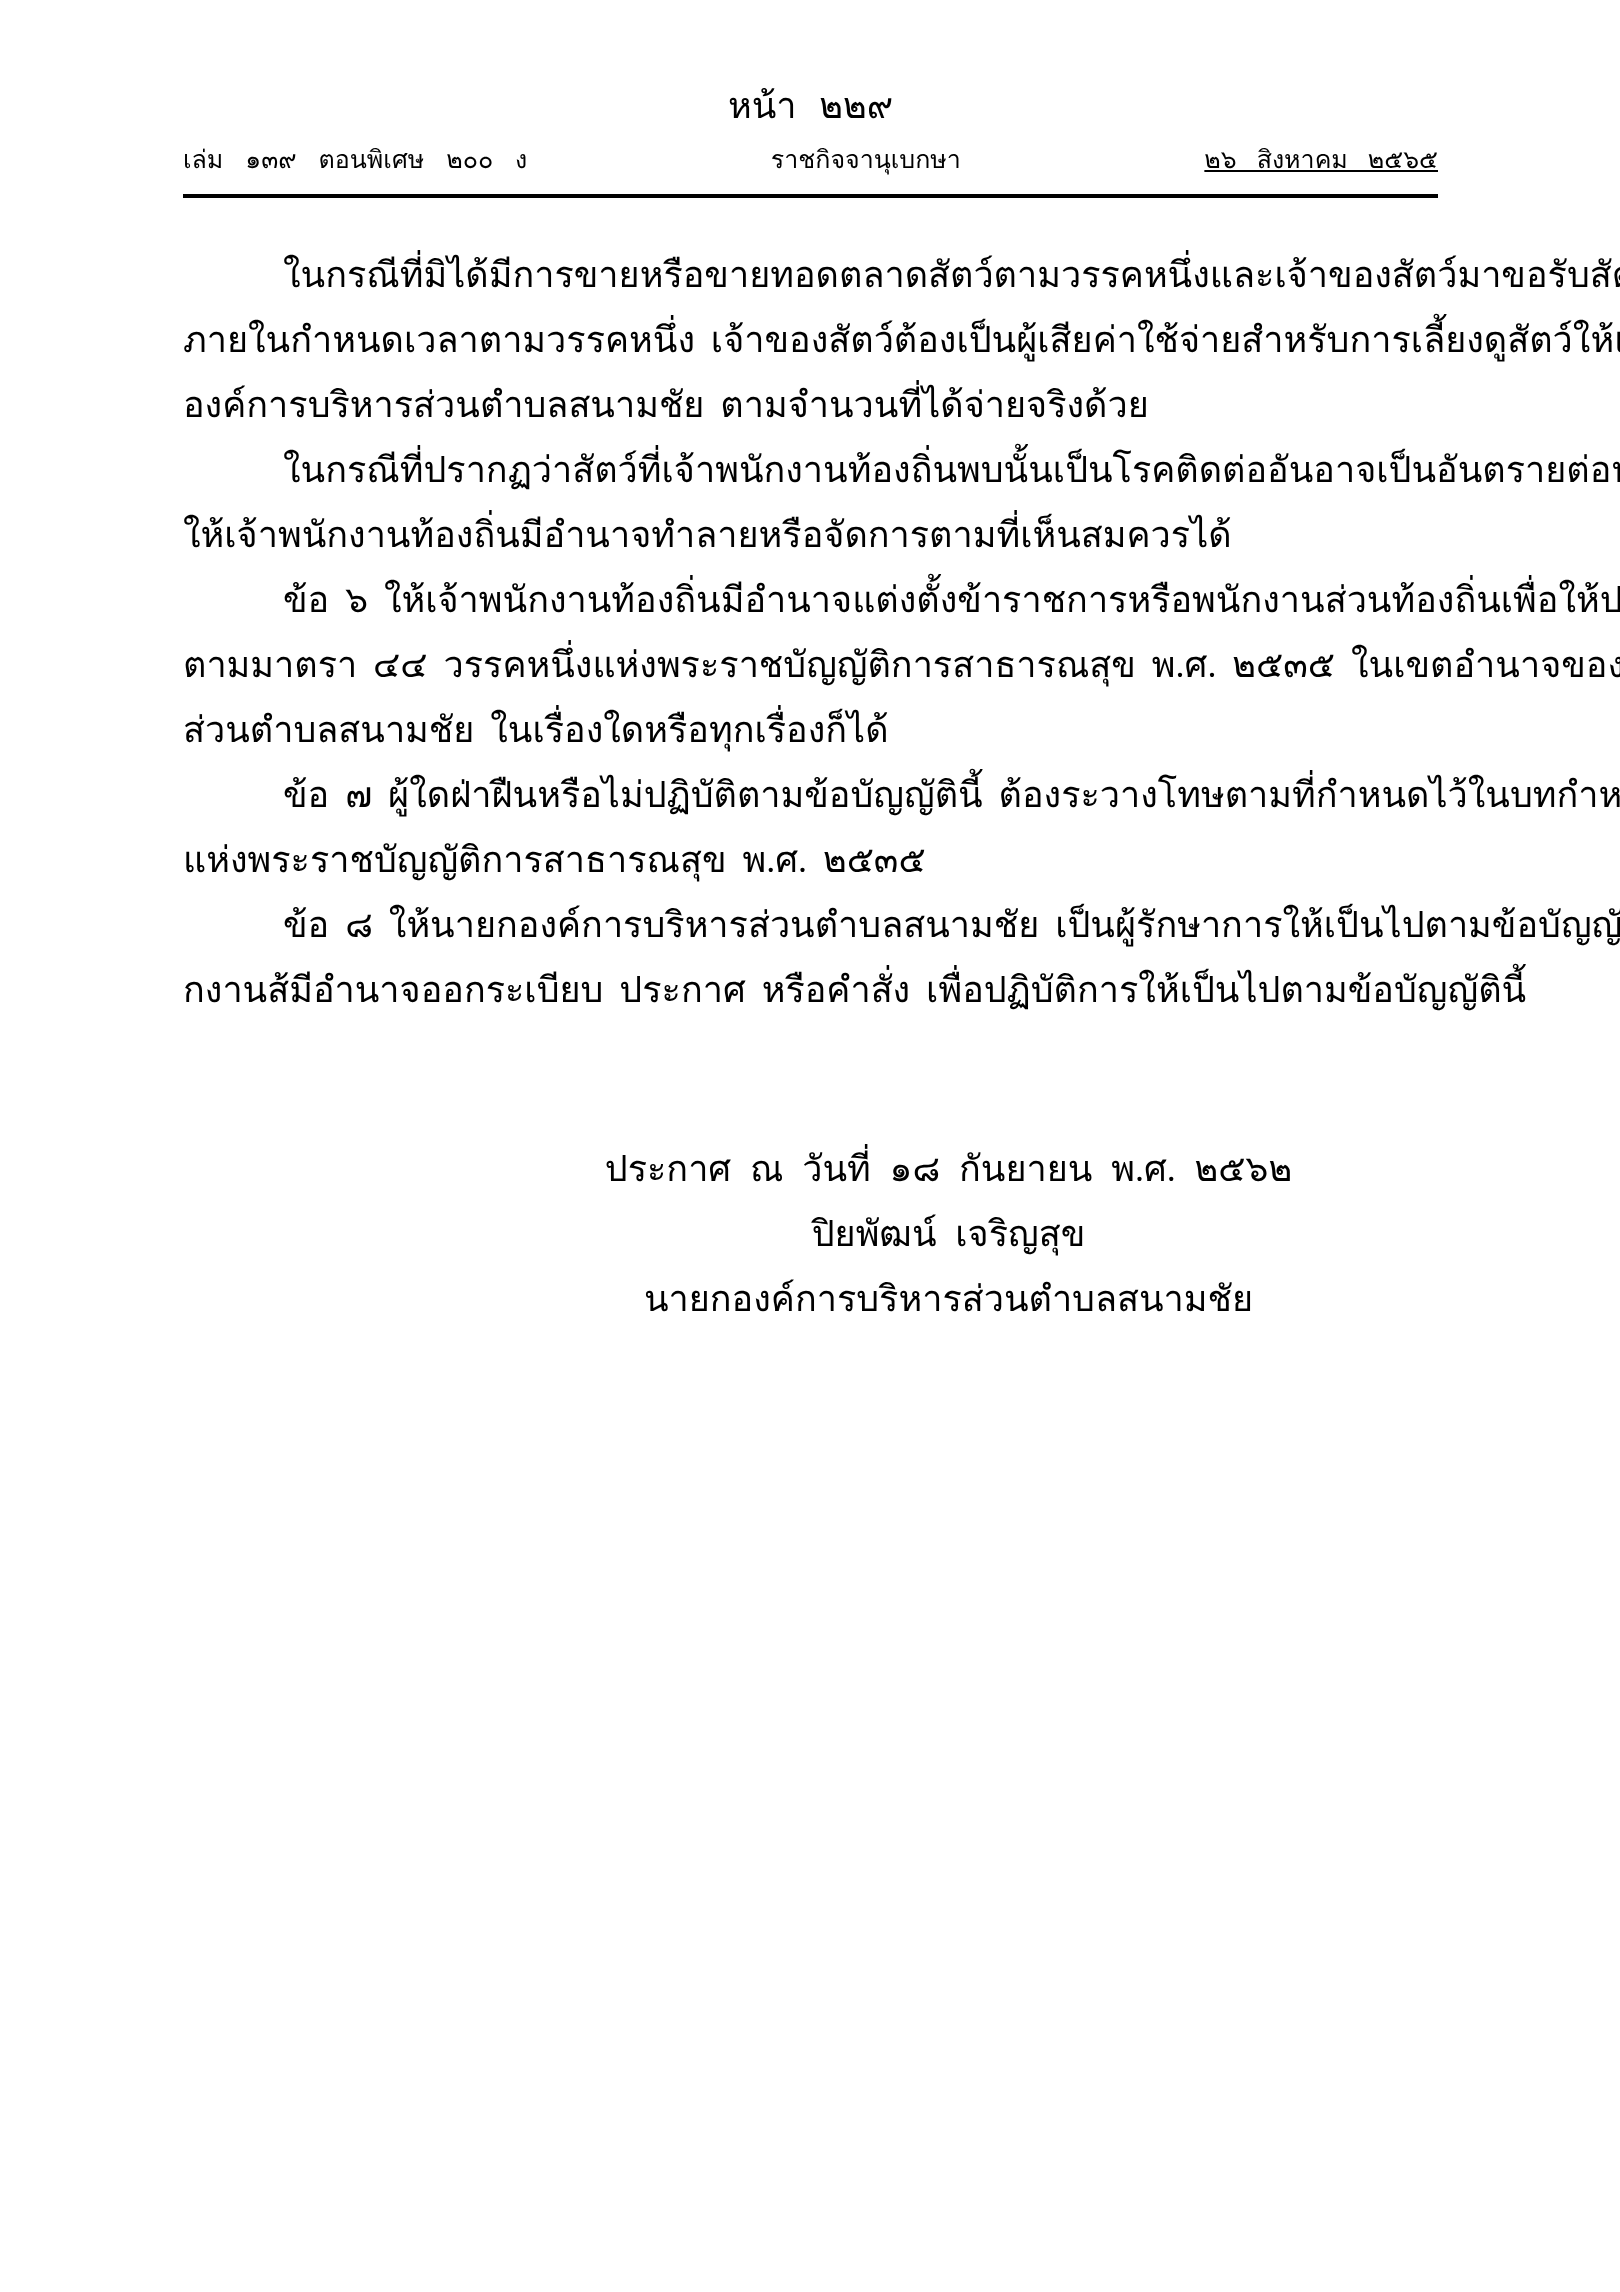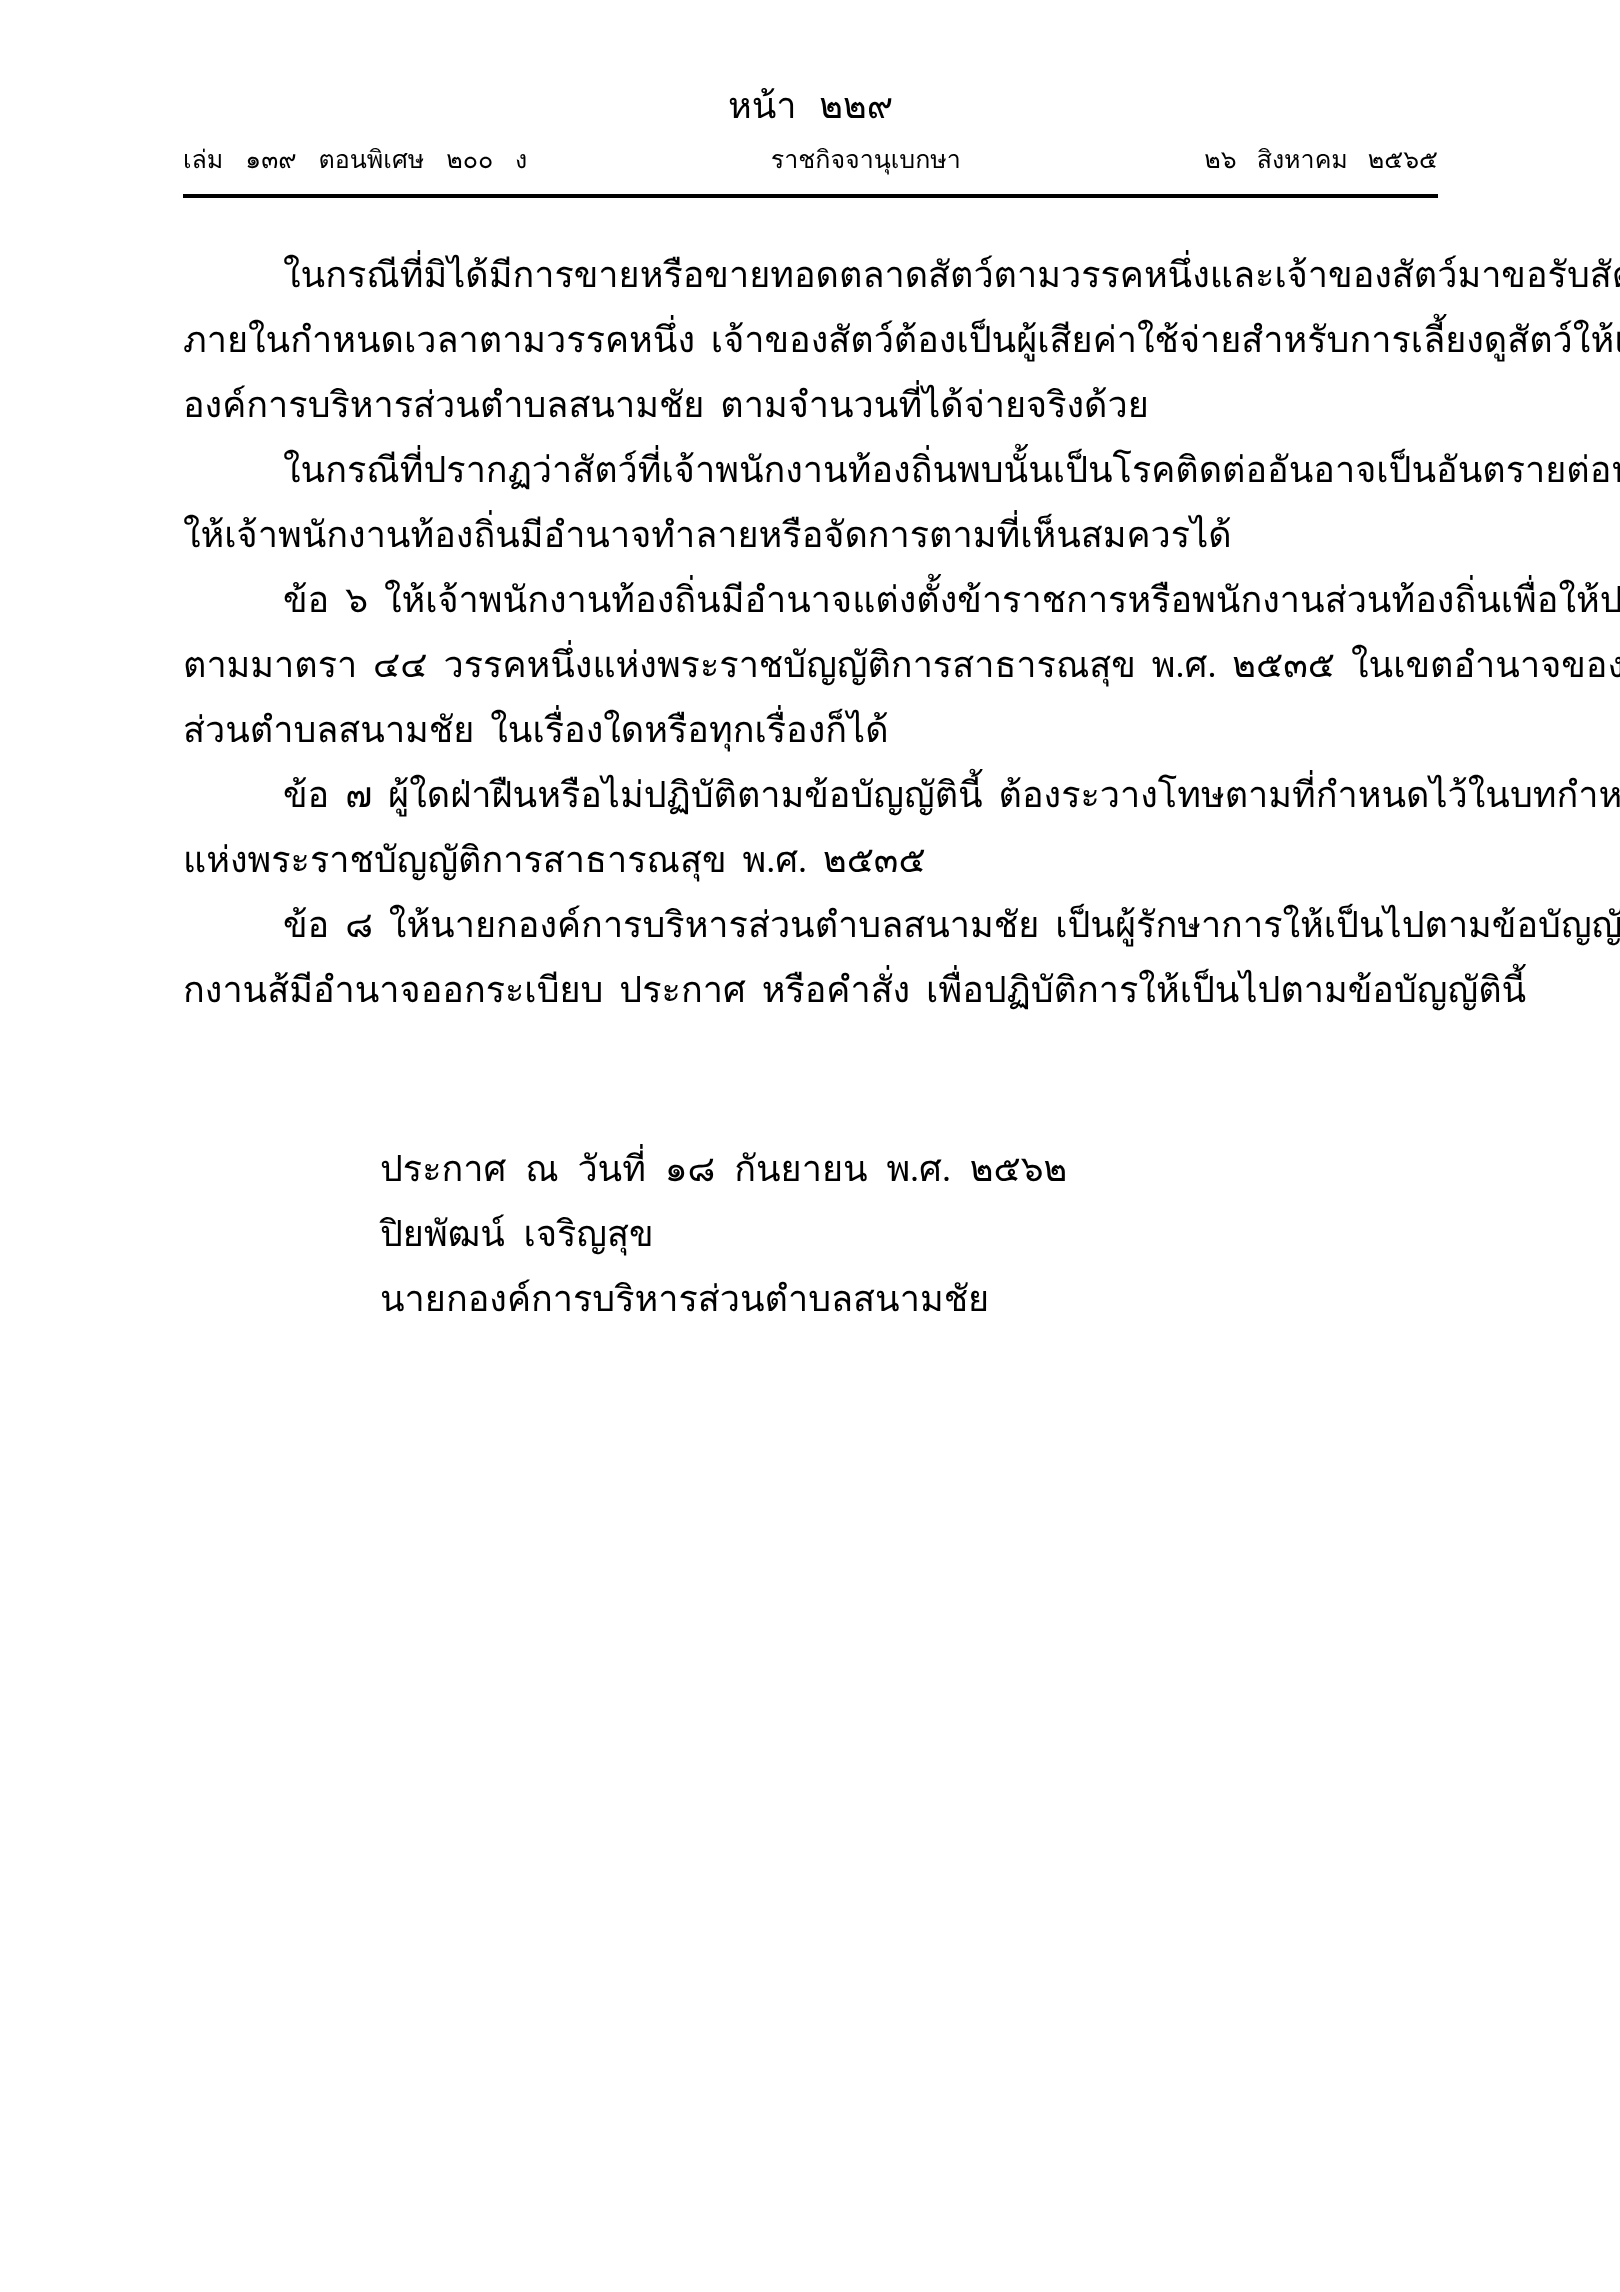--- a/index.html
+++ b/index.html
@@ -34,21 +34,21 @@
   .hdr-row {
     display: flex;
     justify-content: space-between;
     align-items: baseline;
     font-size: 25px;
     line-height: 49px;
     margin-top: 5.9px;
   }
   .hdr-volume { word-spacing: 15.7px; }
   .hdr-gazette { word-spacing: 5.9px; }
-  .hdr-date { word-spacing: 13.7px; }
+  .hdr-date { word-spacing: 13.7px; text-decoration: underline; }
   .header-rule {
     border: none;
     border-top: 4.9px solid #000000;
     margin: 9.8px 0 0 0;
     width: 1255px;
   }
   
   .doc-body {
     margin-top: 45px;
     font-size: 36px;
@@ -59,21 +59,21 @@
     word-spacing: 6.9px;
   }
   .line.indent {
     text-indent: 100px;
   }
   
   .signature {
     margin-top: 114px;
     margin-left: 197px;
     width: 1137px;
-    text-align: left;
+    text-align: center;
     font-size: 36px;
   }
   .signature .sig-line {
     line-height: 65px;
     word-spacing: 9.8px;
     white-space: nowrap;
   }
 </style>
 </head>
 <body>

